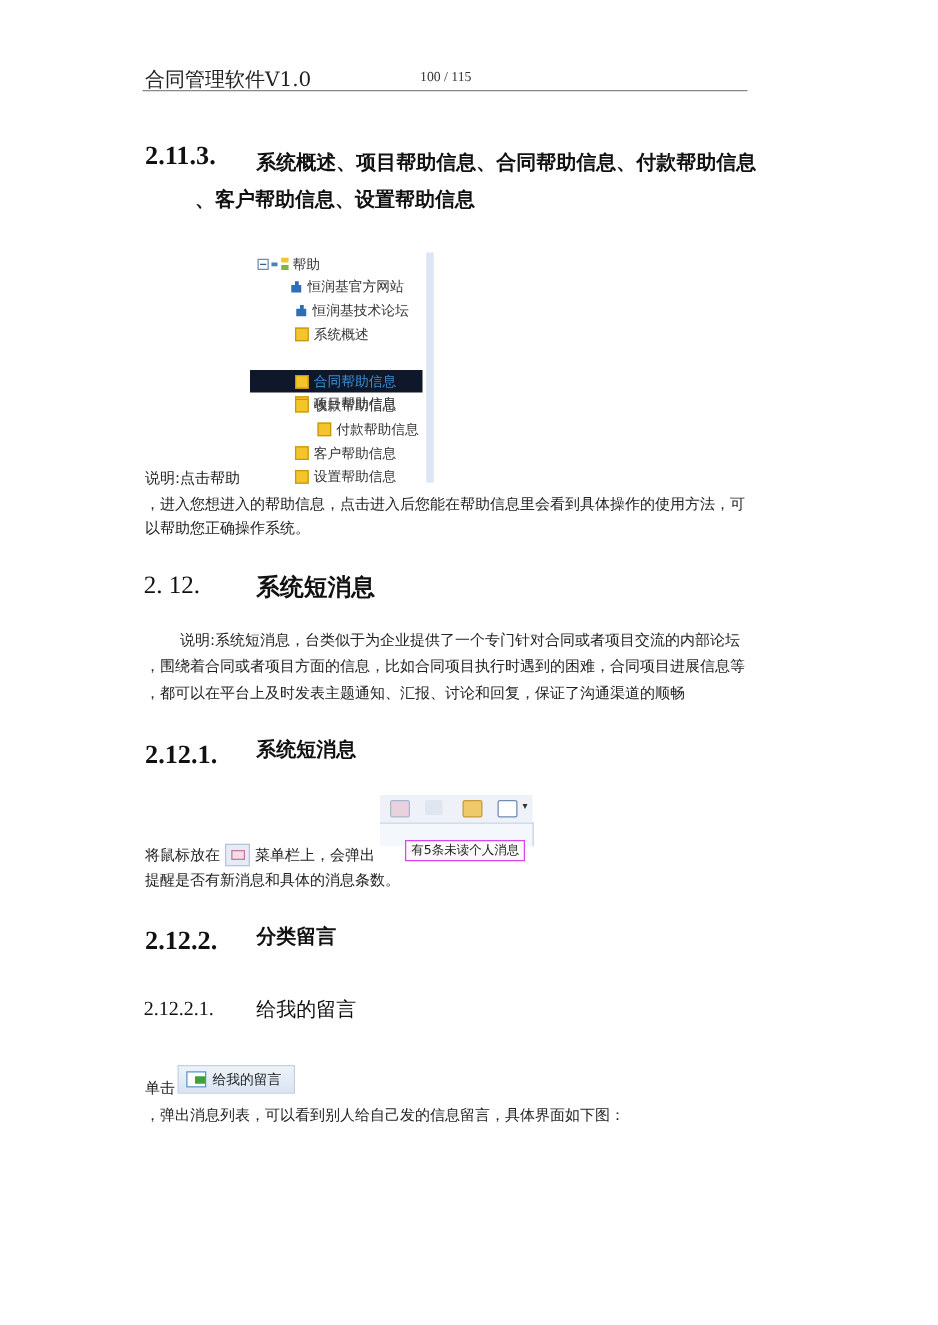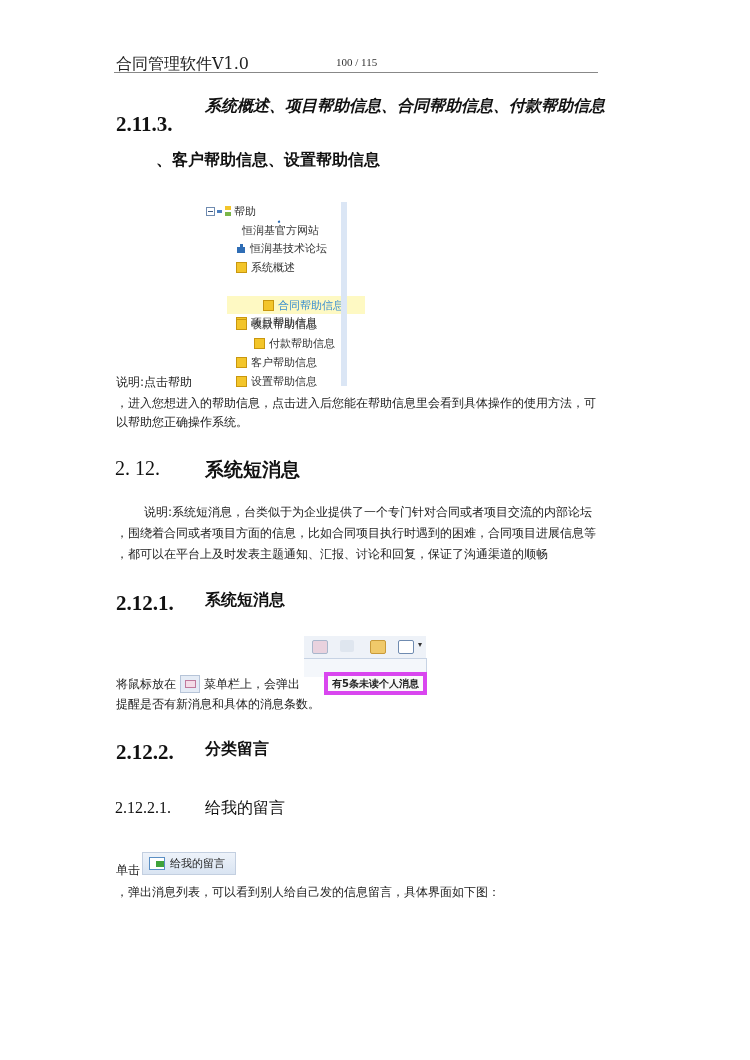--- a/index.html
+++ b/index.html
@@ -15,63 +15,63 @@
   .h2num { font-family:"Liberation Serif", serif; font-size:20px; }
   .h2txt { font-weight:bold; font-size:19px; }
   .h4num { font-family:"Liberation Serif", serif; font-size:16px; }
   .h4txt { font-size:16px; }
   .body { font-size:12px; color:#222; }
 
   
   .tree { left:200px; top:202px; width:148px; height:184px; background:#fff; }
   .tree-scroll { left:341px; top:202px; width:6px; height:184px; background:#dbe6f5; }
   .tree-row { position:absolute; height:18px; font-size:11px; color:#333; display:flex; align-items:center; }
-  .tree-row.sel { background:#fef9c3; color:#3a8fd0;margin-left:27px; }
+  .tree-row.sel { background:#0f172a; color:#3a8fd0; }
   .folder { width:9px; height:9px; background:#f3c52a; border:1px solid #c9970e; margin-right:4px; }
   .puzzle { width:10px; height:11px; margin-right:4px; }
   .expander { width:7px; height:7px; border:1px solid #6f8bb0; margin-right:2px; position:relative; }
   .expander::after { content:""; position:absolute; left:1px; top:3px; width:5px; height:1px; background:#3d5a85; }
   .rootico { width:14px; height:10px; margin-right:3px; }
 
   
   .tb { left:304px; top:636px; width:122px; height:52px; }
   .tb-icons { position:absolute; left:0; top:0; width:122px; height:22px; background:#eef2f8; }
   .tb-ico { position:absolute; top:4px; width:14px; height:12px; border-radius:2px; }
   .tb-line { position:absolute; left:0; top:22px; width:122px; height:18px; background:#f4f7fb; border-top:1px solid #c7d3e4; border-right:1px solid #c7d3e4; }
-  .tb-tip { position:absolute; left:20px; top:36px; height:15px; padding:0 4px; font-size:10px; background:#fafafa; border:4px solid #d946ef; color:#222; line-height:15px;font-weight:bold; }
+  .tb-tip { position:absolute; left:20px; top:36px; height:15px; padding:0 4px; font-size:10px; background:#fafafa; border:1px solid #d946ef; color:#222; line-height:15px; }
 
   .mailbtn { width:18px; height:16px; background:#e5ecf6; border:1px solid #b6c4d8; display:inline-block; vertical-align:middle; position:relative; }
   .mailbtn::after { content:""; position:absolute; left:4px; top:4px; width:9px; height:6px; border:1px solid #c07a9c; background:#f4dce7; }
 
   .btn-msg { left:142px; top:852px; width:92px; height:21px; background:linear-gradient(#eef3fa,#d9e4f2); border:1px solid #c3cfe0; font-size:11px; display:flex; align-items:center; color:#222; }
   .btn-msg .ic { width:14px; height:11px; border:1px solid #5a8fc4; background:#fff; margin:0 5px 0 6px; position:relative; }
   .btn-msg .ic::after { content:""; position:absolute; left:6px; top:3px; width:8px; height:6px; background:#3fa33a; }
 </style>
 </head>
 <body>
 
 <div class="abs hdr-title">合同管理软件V1.0</div>
 <div class="abs hdr-page">100 / 115</div>
 <div class="abs hdr-rule"></div>
 
 <div class="abs h3num" style="left:116px;top:112px;">2.11.3.</div>
-<div class="abs h3txt" style="left:205px;top:96px;font-style:italic;">系统概述、项目帮助信息、合同帮助信息、付款帮助信息</div>
+<div class="abs h3txt" style="left:205px;top:120px;">系统概述、项目帮助信息、合同帮助信息、付款帮助信息</div>
 <div class="abs h3txt" style="left:156px;top:150px;">、客户帮助信息、设置帮助信息</div>
 
 <div class="abs tree">
   <div class="tree-row" style="left:6px;top:0px;">
     <span class="expander"></span>
     <svg class="rootico" viewBox="0 0 14 10">
         <rect x="0" y="4" width="5" height="3" fill="#4c7fbf"></rect>
         <rect x="8" y="0" width="6" height="4" fill="#f3c52a"></rect>
         <rect x="8" y="6" width="6" height="4" fill="#7ab648"></rect>
       </svg>
     <span>帮助</span>
   </div>
-  <div class="tree-row" style="left:42px;top:18px;flex-direction:column;">
+  <div class="tree-row" style="left:32px;top:18px;">
     <svg class="puzzle" viewBox="0 0 10 11">
         <path d="M1 4h3V1h3v3h2v6H1z" fill="#2f6db5"></path>
       </svg>
     <span>恒润基官方网站</span>
   </div>
   <div class="tree-row" style="left:36px;top:37px;">
     <svg class="puzzle" viewBox="0 0 10 11">
         <path d="M1 4h3V1h3v3h2v6H1z" fill="#2f6db5"></path>
       </svg>
     <span>恒润基技术论坛</span>

